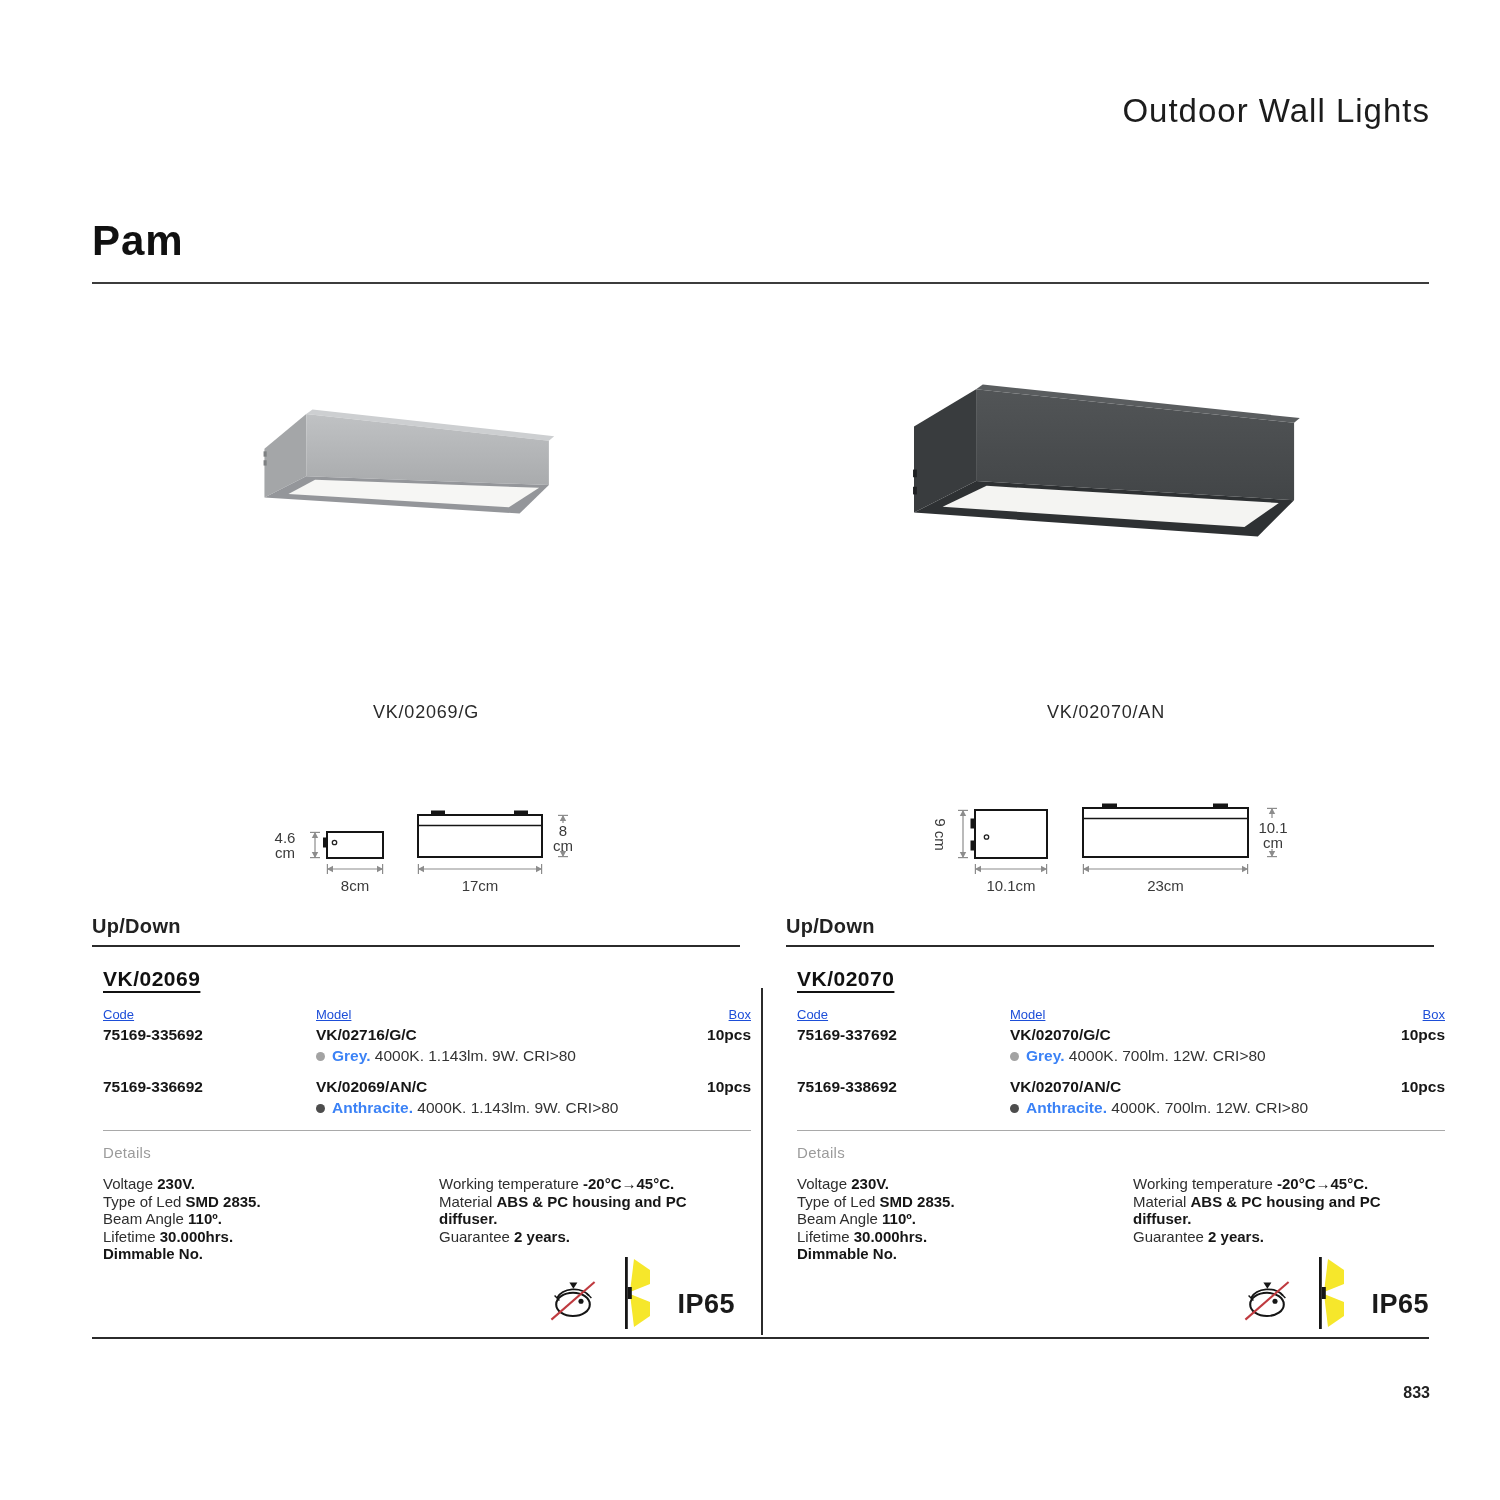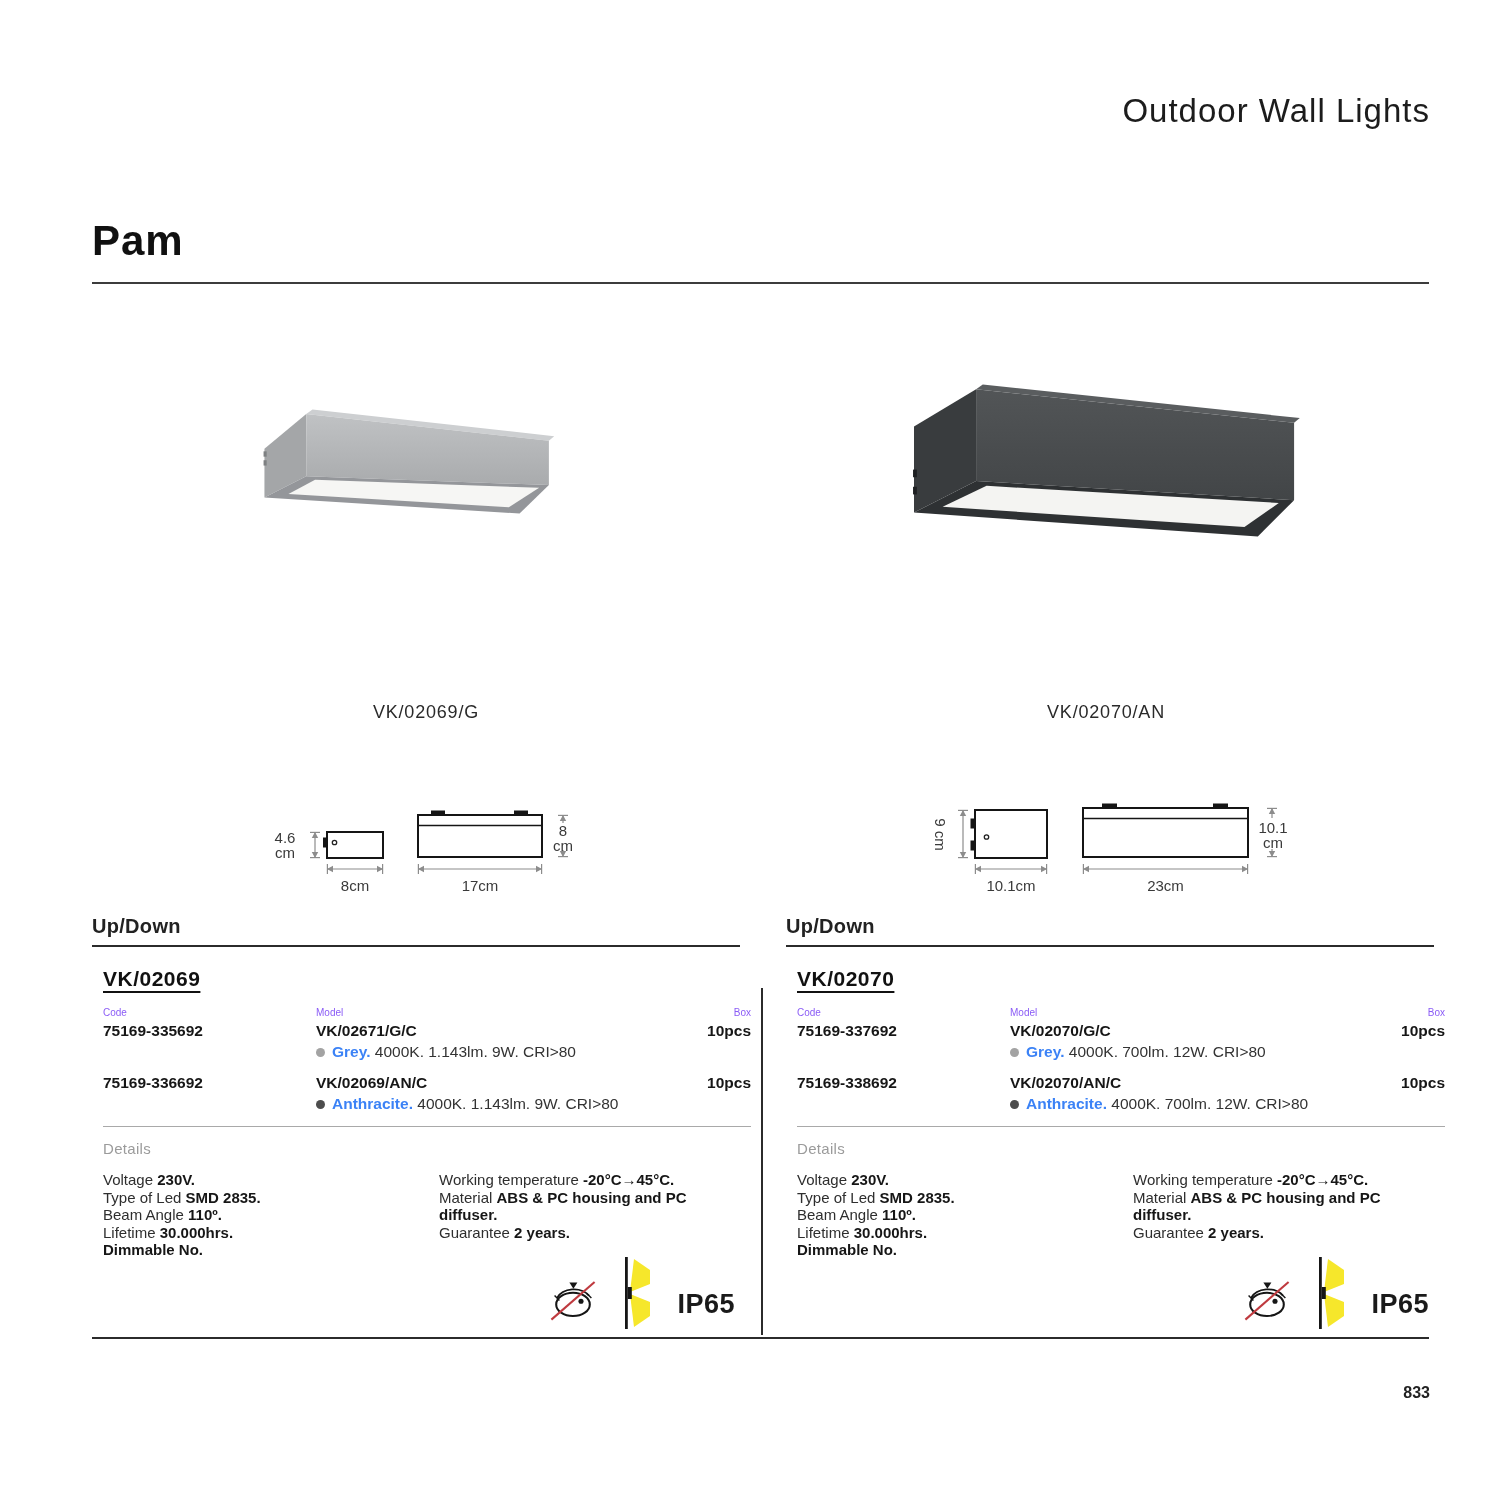--- a/index.html
+++ b/index.html
@@ -33,21 +33,21 @@
   .dim-lbl.two span { display:block; }
   .rot-wrap { display:flex; align-items:center; justify-content:center; }
   .rot { transform:rotate(90deg); white-space:nowrap; display:block; }
 
   .updown { position:absolute; top:545px; left:0; font-size:20px; font-weight:bold; letter-spacing:.3px; color:#222; }
   .updown-rule { position:absolute; top:575px; left:0; width:648px; height:2px; background:#2b2b2b; }
 
   .spec { position:absolute; top:593px; left:11px; width:648px; }
   .family { display:inline-block; margin-top:4px; font-size:21px; font-weight:bold; letter-spacing:.5px; color:#111;
             text-decoration:underline; text-underline-offset:5px; text-decoration-thickness:2px; }
-  .thead { display:grid; grid-template-columns:213px 1fr 70px; margin-top:16px; font-size:10px; color:#8b5cf6; }
+  .thead { display:grid; grid-template-columns:213px 1fr 70px; margin-top:16px; font-size:13px; color:#1d4ed8;text-decoration:underline; }
   .thead .box { text-align:right; }
   .trow { display:grid; grid-template-columns:213px 1fr 70px; font-size:15.5px; margin-top:4px; }
   .trow + .trow { margin-top:13px; }
   .trow .code, .trow .box, .mname { font-weight:bold; color:#161616; }
   .trow .box { text-align:right; }
   .mspec { font-size:15.5px; color:#333; margin-top:3px; }
   .mspec b { color:#3b82f6; }
   .dot { display:inline-block; width:9px; height:9px; border-radius:50%; margin-right:7px; background:#999; }
   .grey-rule { height:1px; background:#a9a9a9; margin-top:13px; }
   .details-label { margin-top:13px; font-size:15px; color:#9b9b9b; letter-spacing:.3px; }
@@ -145,21 +145,21 @@
       <span class="family">VK/02069</span>
       <div class="thead">
         <span>Code</span>
         <span>Model</span>
         <span class="box">Box</span>
       </div>
 
       <div class="trow">
         <span class="code">75169-335692</span>
         <span>
-          <span class="mname">VK/02671/G/C</span>
+          <span class="mname">VK/02716/G/C</span>
           <div class="mspec">
             <span class="dot" style="background: rgb(163, 163, 163);"></span><b>Grey.</b><span> 4000K. 1.143lm. 9W. CRI&gt;80</span>
           </div>
         </span>
         <span class="box">10pcs</span>
       </div>
 
       <div class="trow">
         <span class="code">75169-336692</span>
         <span>

